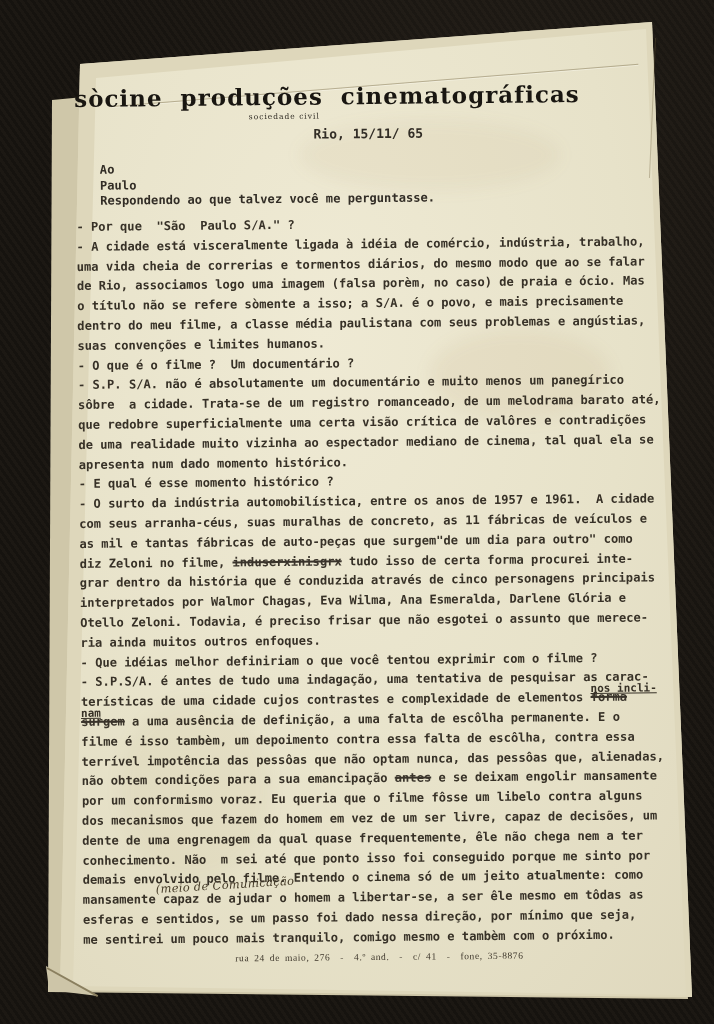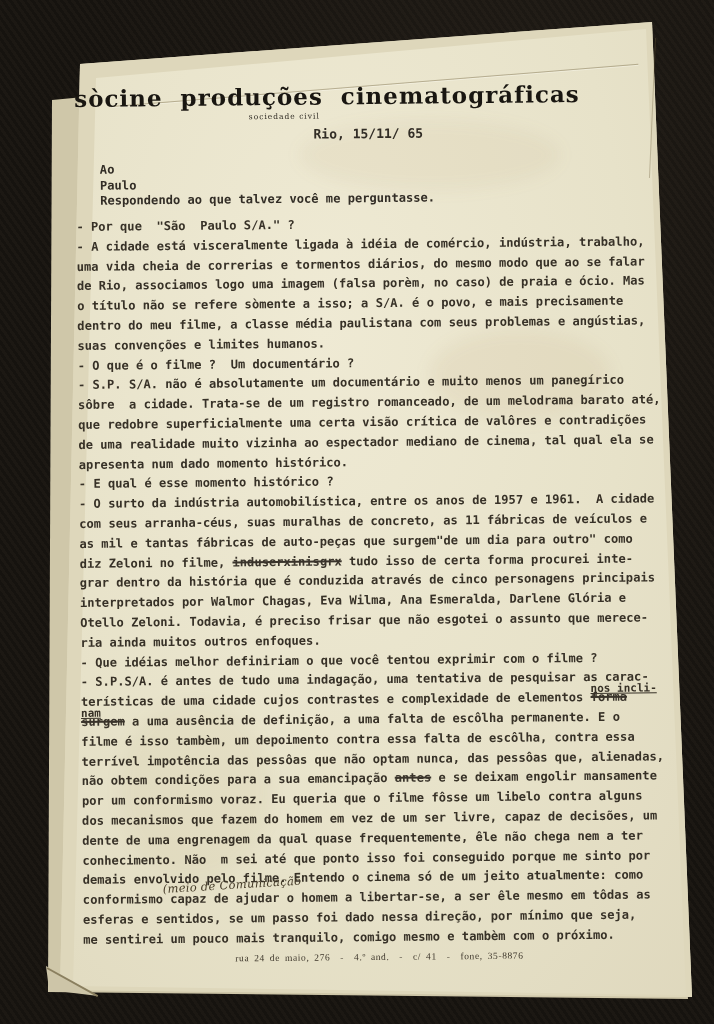--- a/index.html
+++ b/index.html
@@ -110,19 +110,19 @@
         <div class="line"><span>terísticas de uma cidade cujos contrastes e complexidade de elementos </span><span class="corr">nos incli-</span><span class="strike">forma</span></div>
         <div class="line"><span class="corr">nam</span><span class="strike">surgem</span><span> a uma ausência de definição, a uma falta de escôlha permanente. E o</span></div>
         <div class="line"><span>filme é isso tambèm, um depoimento contra essa falta de escôlha, contra essa</span></div>
         <div class="line"><span>terrível impotência das pessôas que não optam nunca, das pessôas que, alienadas,</span></div>
         <div class="line"><span>não obtem condições para a sua emancipação </span><span class="strike">antes</span><span> e se deixam engolir mansamente</span></div>
         <div class="line"><span>por um conformismo voraz. Eu queria que o filme fôsse um libelo contra alguns</span></div>
         <div class="line"><span>dos mecanismos que fazem do homem em vez de um ser livre, capaz de decisões, um</span></div>
         <div class="line"><span>dente de uma engrenagem da qual quase frequentemente, êle não chega nem a ter</span></div>
         <div class="line"><span>conhecimento. Não  m sei até que ponto isso foi conseguido porque me sinto por</span></div>
         <div class="line"><span>demais envolvido pelo filme. Entendo o cinema só de um jeito atualmente: como</span></div>
-        <div class="line"><span>conformismo</span><span class="hand">(meio de Comunicação</span><span> capaz de ajudar o homem a libertar-se, a ser êle mesmo em tôdas as</span></div>
+        <div class="line"><span>mansamente</span><span class="hand">(meio de Comunicação</span><span> capaz de ajudar o homem a libertar-se, a ser êle mesmo em tôdas as</span></div>
         <div class="line"><span>esferas e sentidos, se um passo foi dado nessa direção, por mínimo que seja,</span></div>
         <div class="line"><span>me sentirei um pouco mais tranquilo, comigo mesmo e tambèm com o próximo.</span></div>
       </div>
     <div class="footer">rua 24 de maio, 276  -  4.º and.  -  c/ 41  -  fone, 35-8876</div>
   </div>
 </div>
 
 </body></html>

